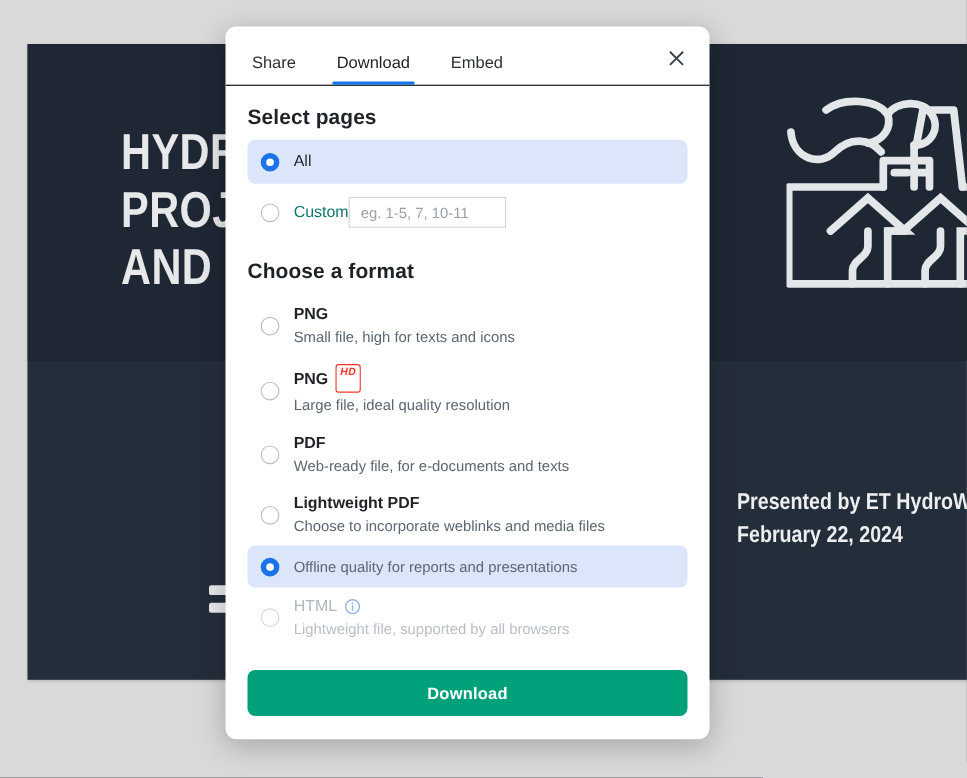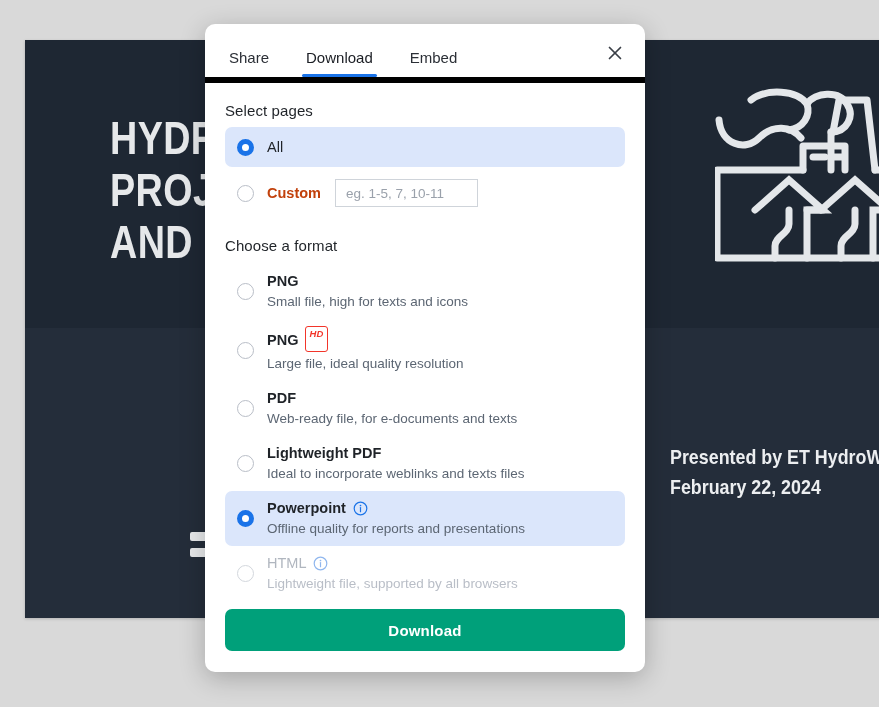--- a/index.html
+++ b/index.html
@@ -101,21 +101,21 @@
     overflow: hidden;
   }
 
   
   #modal-tabs {
     position: relative;
     height: 53px;
     padding: 0 20px;
     display: flex;
     align-items: flex-end;
-    border-bottom: 6px solid #000000;
+    border-bottom: 1px solid #000000;
     margin: 0 0 0 0;
   }
   .tab {
     font-size: 15px;
     color: #2b2f36;
     padding: 0 4px 10px 4px;
     margin-right: 29px;
     cursor: pointer;
     position: relative;
     line-height: 18px;
@@ -148,22 +148,22 @@
     background: none;
     border: none;
     padding: 0;
   }
 
   
   #modal-body {
     padding: 19px 20px 0 20px;
   }
   .section-title {
-    font-size: 15px;
-    font-weight: normal;
+    font-size: 19px;
+    font-weight: bold;
     color: #1f2328;
     margin: 0 0 8px 0;
     letter-spacing: 0.1px;
   }
   #choose-format-title {
     margin-top: 21px;
     margin-bottom: 10px;
   }
 
   
@@ -216,23 +216,22 @@
     line-height: 19px;
     margin-top: 1px;
   }
   .row-desc.dim { color: #b9bec7; }
 
   
   #pages-group .radio-row { padding: 9px 12px; }
   #custom-row { margin-top: 3px; }
   #custom-label {
     font-size: 14.5px;
-    font-weight: bold;
-    color: #c2410c;
-    margin-right: 14px;
+    font-weight: normal;
+    color: #0f766e;
   }
   #custom-input {
     width: 143px;
     height: 28px;
     border: 1px solid #cfd4da;
     border-radius: 0;
     padding: 0 10px;
     font-size: 13.5px;
     color: #2b2f36;
     font-family: "Liberation Sans", sans-serif;
@@ -395,37 +394,27 @@
           <span class="row-desc" style="display:block;">Web-ready file, for e-documents and texts</span>
         </span>
       </div>
 
       <div class="radio-row">
         <span class="radio"></span>
         <span class="row-text">
           <span class="row-label">
             <span>Lightweight PDF</span>
           </span>
-          <span class="row-desc" style="display:block;">Ideal to incorporate weblinks and texts files</span>
+          <span class="row-desc" style="display:block;">Choose to incorporate weblinks and media files</span>
         </span>
       </div>
 
       <div class="radio-row selected">
         <span class="radio checked"></span>
         <span class="row-text">
-          <span class="row-label">
-            <span>Powerpoint</span>
-            <span class="info-icon">
-              <svg width="15" height="15" viewBox="0 0 15 15" fill="none" stroke="#1a73e8" stroke-width="1.2">
-                <circle cx="7.5" cy="7.5" r="6.3"></circle>
-                <line x1="7.5" y1="6.6" x2="7.5" y2="10.7" stroke-linecap="round"></line>
-                <circle cx="7.5" cy="4.5" r="0.85" fill="#1a73e8" stroke="none"></circle>
-              </svg>
-            </span>
-          </span>
           <span class="row-desc" style="display:block;">Offline quality for reports and presentations</span>
         </span>
       </div>
 
       <div class="radio-row disabled">
         <span class="radio dim"></span>
         <span class="row-text">
           <span class="row-label dim">
             <span>HTML</span>
             <span class="info-icon">

